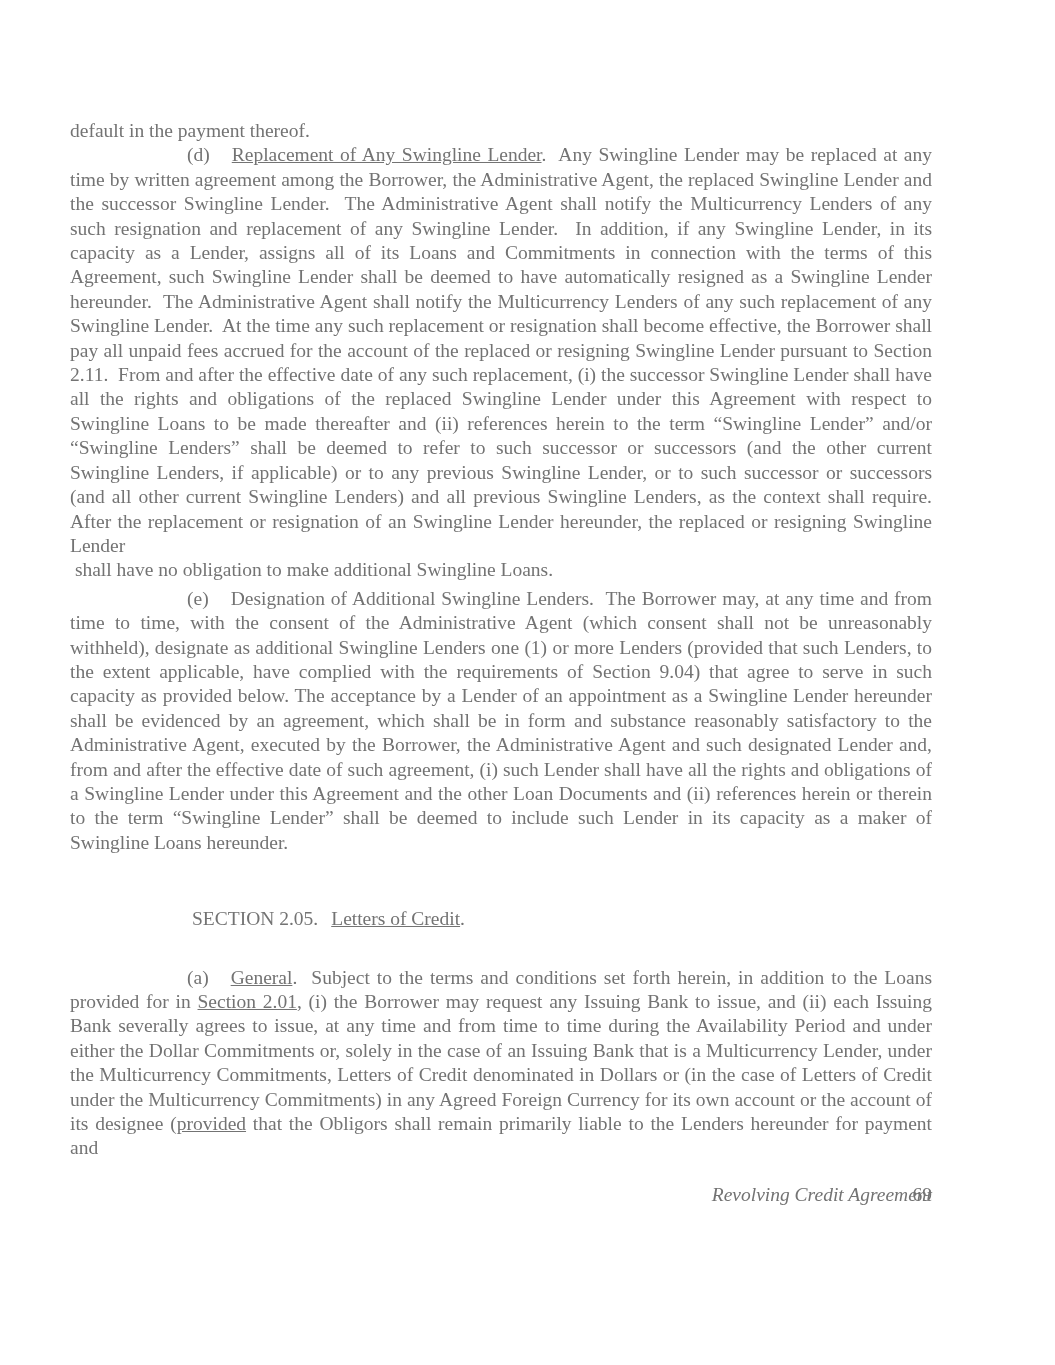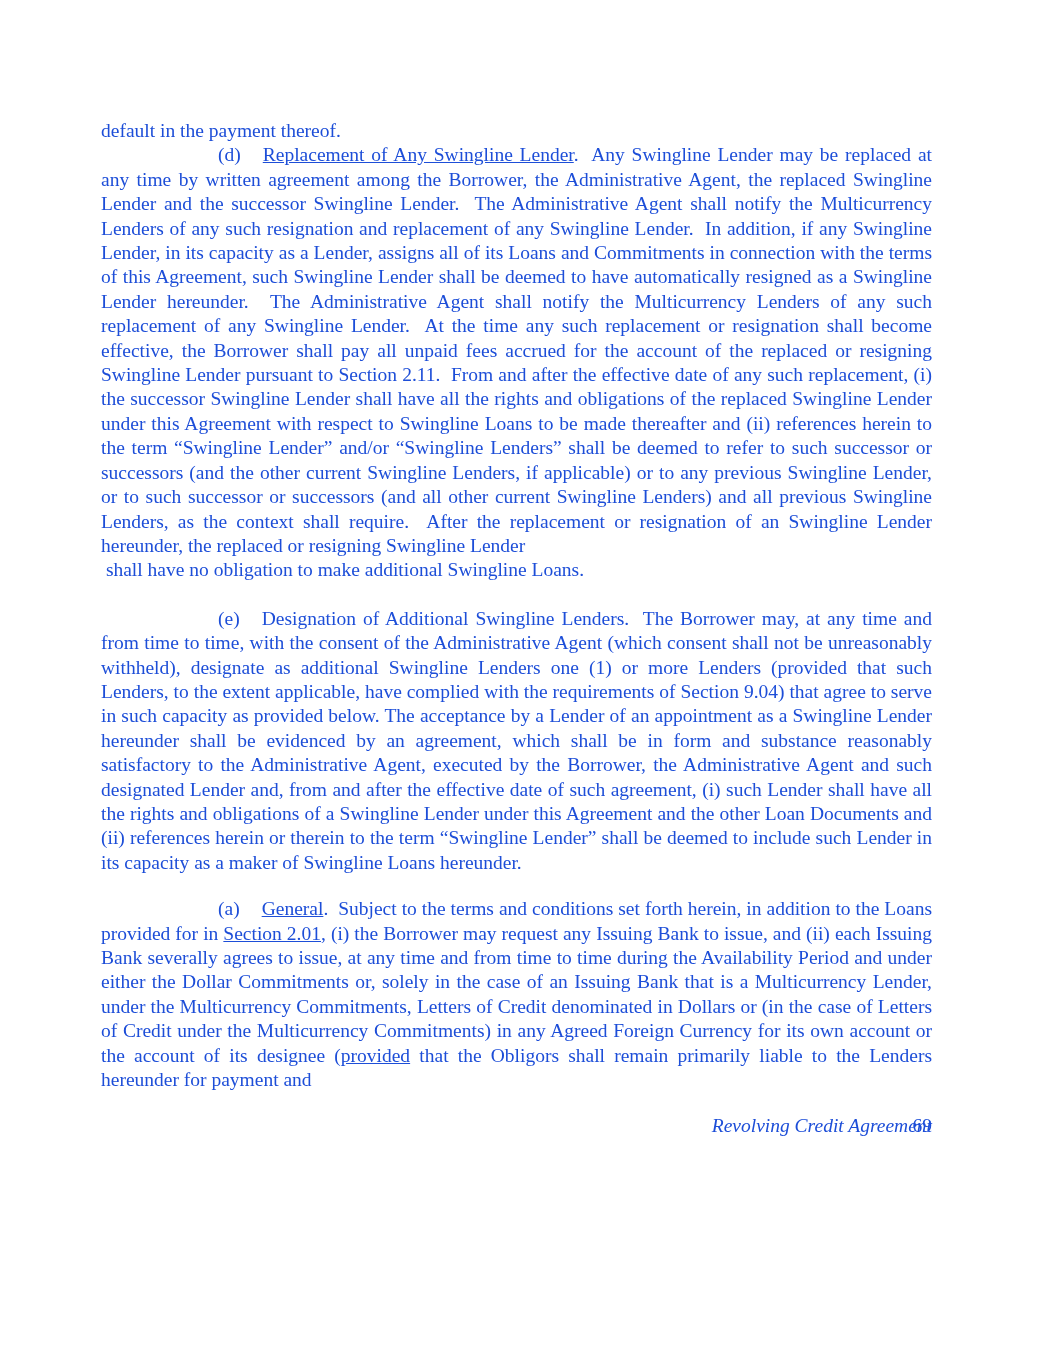--- a/index.html
+++ b/index.html
@@ -7,43 +7,43 @@
     margin: 0;
     padding: 0;
     background: #ffffff;
   }
   .page {
     position: relative;
     width: 1055px;
     height: 1365px;
     background: #ffffff;
     box-sizing: border-box;
-    padding: 119px 123px 0 101px;
+    padding: 119px 123px 0 70px;
     font-family: "Liberation Serif", serif;
     font-size: 19.5px;
     line-height: 24.4px;
-    color: #1d4ed8;
+    color: #737373;
     overflow: hidden;
   }
   .para {
     margin: 0;
     text-align: justify;
     white-space: pre-wrap;
   }
   .para.indented { text-indent: 117px; }
   .intro-para { text-indent: 0; margin: 0; }
   .para-d { }
-  .para-e { margin-top: 24px; }
+  .para-e { margin-top: 4px; }
   .section-heading {
     margin-top: 52px;
     text-indent: 122px;
     text-align: left;
     white-space: pre-wrap;
   }
-  .para-a { margin-top: 22px; }
+  .para-a { margin-top: 34px; }
   .tab { display: inline-block; width: 22px; }
   .gap { display: inline-block; width: 13px; }
   .u { text-decoration: underline; }
   .footer {
     margin-top: 22px;
     position: relative;
     text-align: right;
   }
   .doc-title {
     position: absolute;
@@ -56,18 +56,19 @@
 <body>
 
 <div class="page">
 
   <p class="para intro-para"><span>default in the payment thereof.</span></p>
 
   <p class="para indented para-d"><span>(d)</span><span class="tab"></span><span class="u">Replacement of Any Swingline Lender</span><span>.  Any Swingline Lender may be replaced at any time by written agreement among the Borrower, the Administrative Agent, the replaced Swingline Lender and the successor Swingline Lender.  The Administrative Agent shall notify the Multicurrency Lenders of any such resignation and replacement of any Swingline Lender.  In addition, if any Swingline Lender, in its capacity as a Lender, assigns all of its Loans and Commitments in connection with the terms of this Agreement, such Swingline Lender shall be deemed to have automatically resigned as a Swingline Lender hereunder.  The Administrative Agent shall notify the Multicurrency Lenders of any such replacement of any Swingline Lender.  At the time any such replacement or resignation shall become effective, the Borrower shall pay all unpaid fees accrued for the account of the replaced or resigning Swingline Lender pursuant to Section 2.11.  From and after the effective date of any such replacement, (i) the successor Swingline Lender shall have all the rights and obligations of the replaced Swingline Lender under this Agreement with respect to Swingline Loans to be made thereafter and (ii) references herein to the term “Swingline Lender” and/or “Swingline Lenders” shall be deemed to refer to such successor or successors (and the other current Swingline Lenders, if applicable) or to any previous Swingline Lender, or to such successor or successors (and all other current Swingline Lenders) and all previous Swingline Lenders, as the context shall require.  After the replacement or resignation of an Swingline Lender hereunder, the replaced or resigning Swingline Lender</span><br><span> shall have no obligation to make additional Swingline Loans.</span></p>
 
   <p class="para indented para-e"><span>(e)</span><span class="tab"></span><span>Designation of Additional Swingline Lenders</span><span>.  The Borrower may, at any time and from time to time, with the consent of the Administrative Agent (which consent shall not be unreasonably withheld), designate as additional Swingline Lenders one (1) or more Lenders (provided that such Lenders, to the extent applicable, have complied with the requirements of Section 9.04) that agree to serve in such capacity as provided below. The acceptance by a Lender of an appointment as a Swingline Lender hereunder shall be evidenced by an agreement, which shall be in form and substance reasonably satisfactory to the Administrative Agent, executed by the Borrower, the Administrative Agent and such designated Lender and, from and after the effective date of such agreement, (i) such Lender shall have all the rights and obligations of a Swingline Lender under this Agreement and the other Loan Documents and (ii) references herein or therein to the term “Swingline Lender” shall be deemed to include such Lender in its capacity as a maker of Swingline Loans hereunder.</span></p>
 
+  <p class="para section-heading"><span>SECTION 2.05.</span><span class="gap"></span><span class="u">Letters of Credit</span><span>.</span></p>
 
   <p class="para indented para-a"><span>(a)</span><span class="tab"></span><span class="u">General</span><span>.  Subject to the terms and conditions set forth herein, in addition to the Loans provided for in </span><span class="u">Section 2.01</span><span>, (i) the Borrower may request any Issuing Bank to issue, and (ii) each Issuing Bank severally agrees to issue, at any time and from time to time during the Availability Period and under either the Dollar Commitments or, solely in the case of an Issuing Bank that is a Multicurrency Lender, under the Multicurrency Commitments, Letters of Credit denominated in Dollars or (in the case of Letters of Credit under the Multicurrency Commitments) in any Agreed Foreign Currency for its own account or the account of its designee (</span><span class="u">provided</span><span> that the Obligors shall remain primarily liable to the Lenders hereunder for payment and</span></p>
 
   <div class="footer"><span>69</span><span class="doc-title">Revolving Credit Agreement</span></div>
 
 </div>
 
 </body></html>

